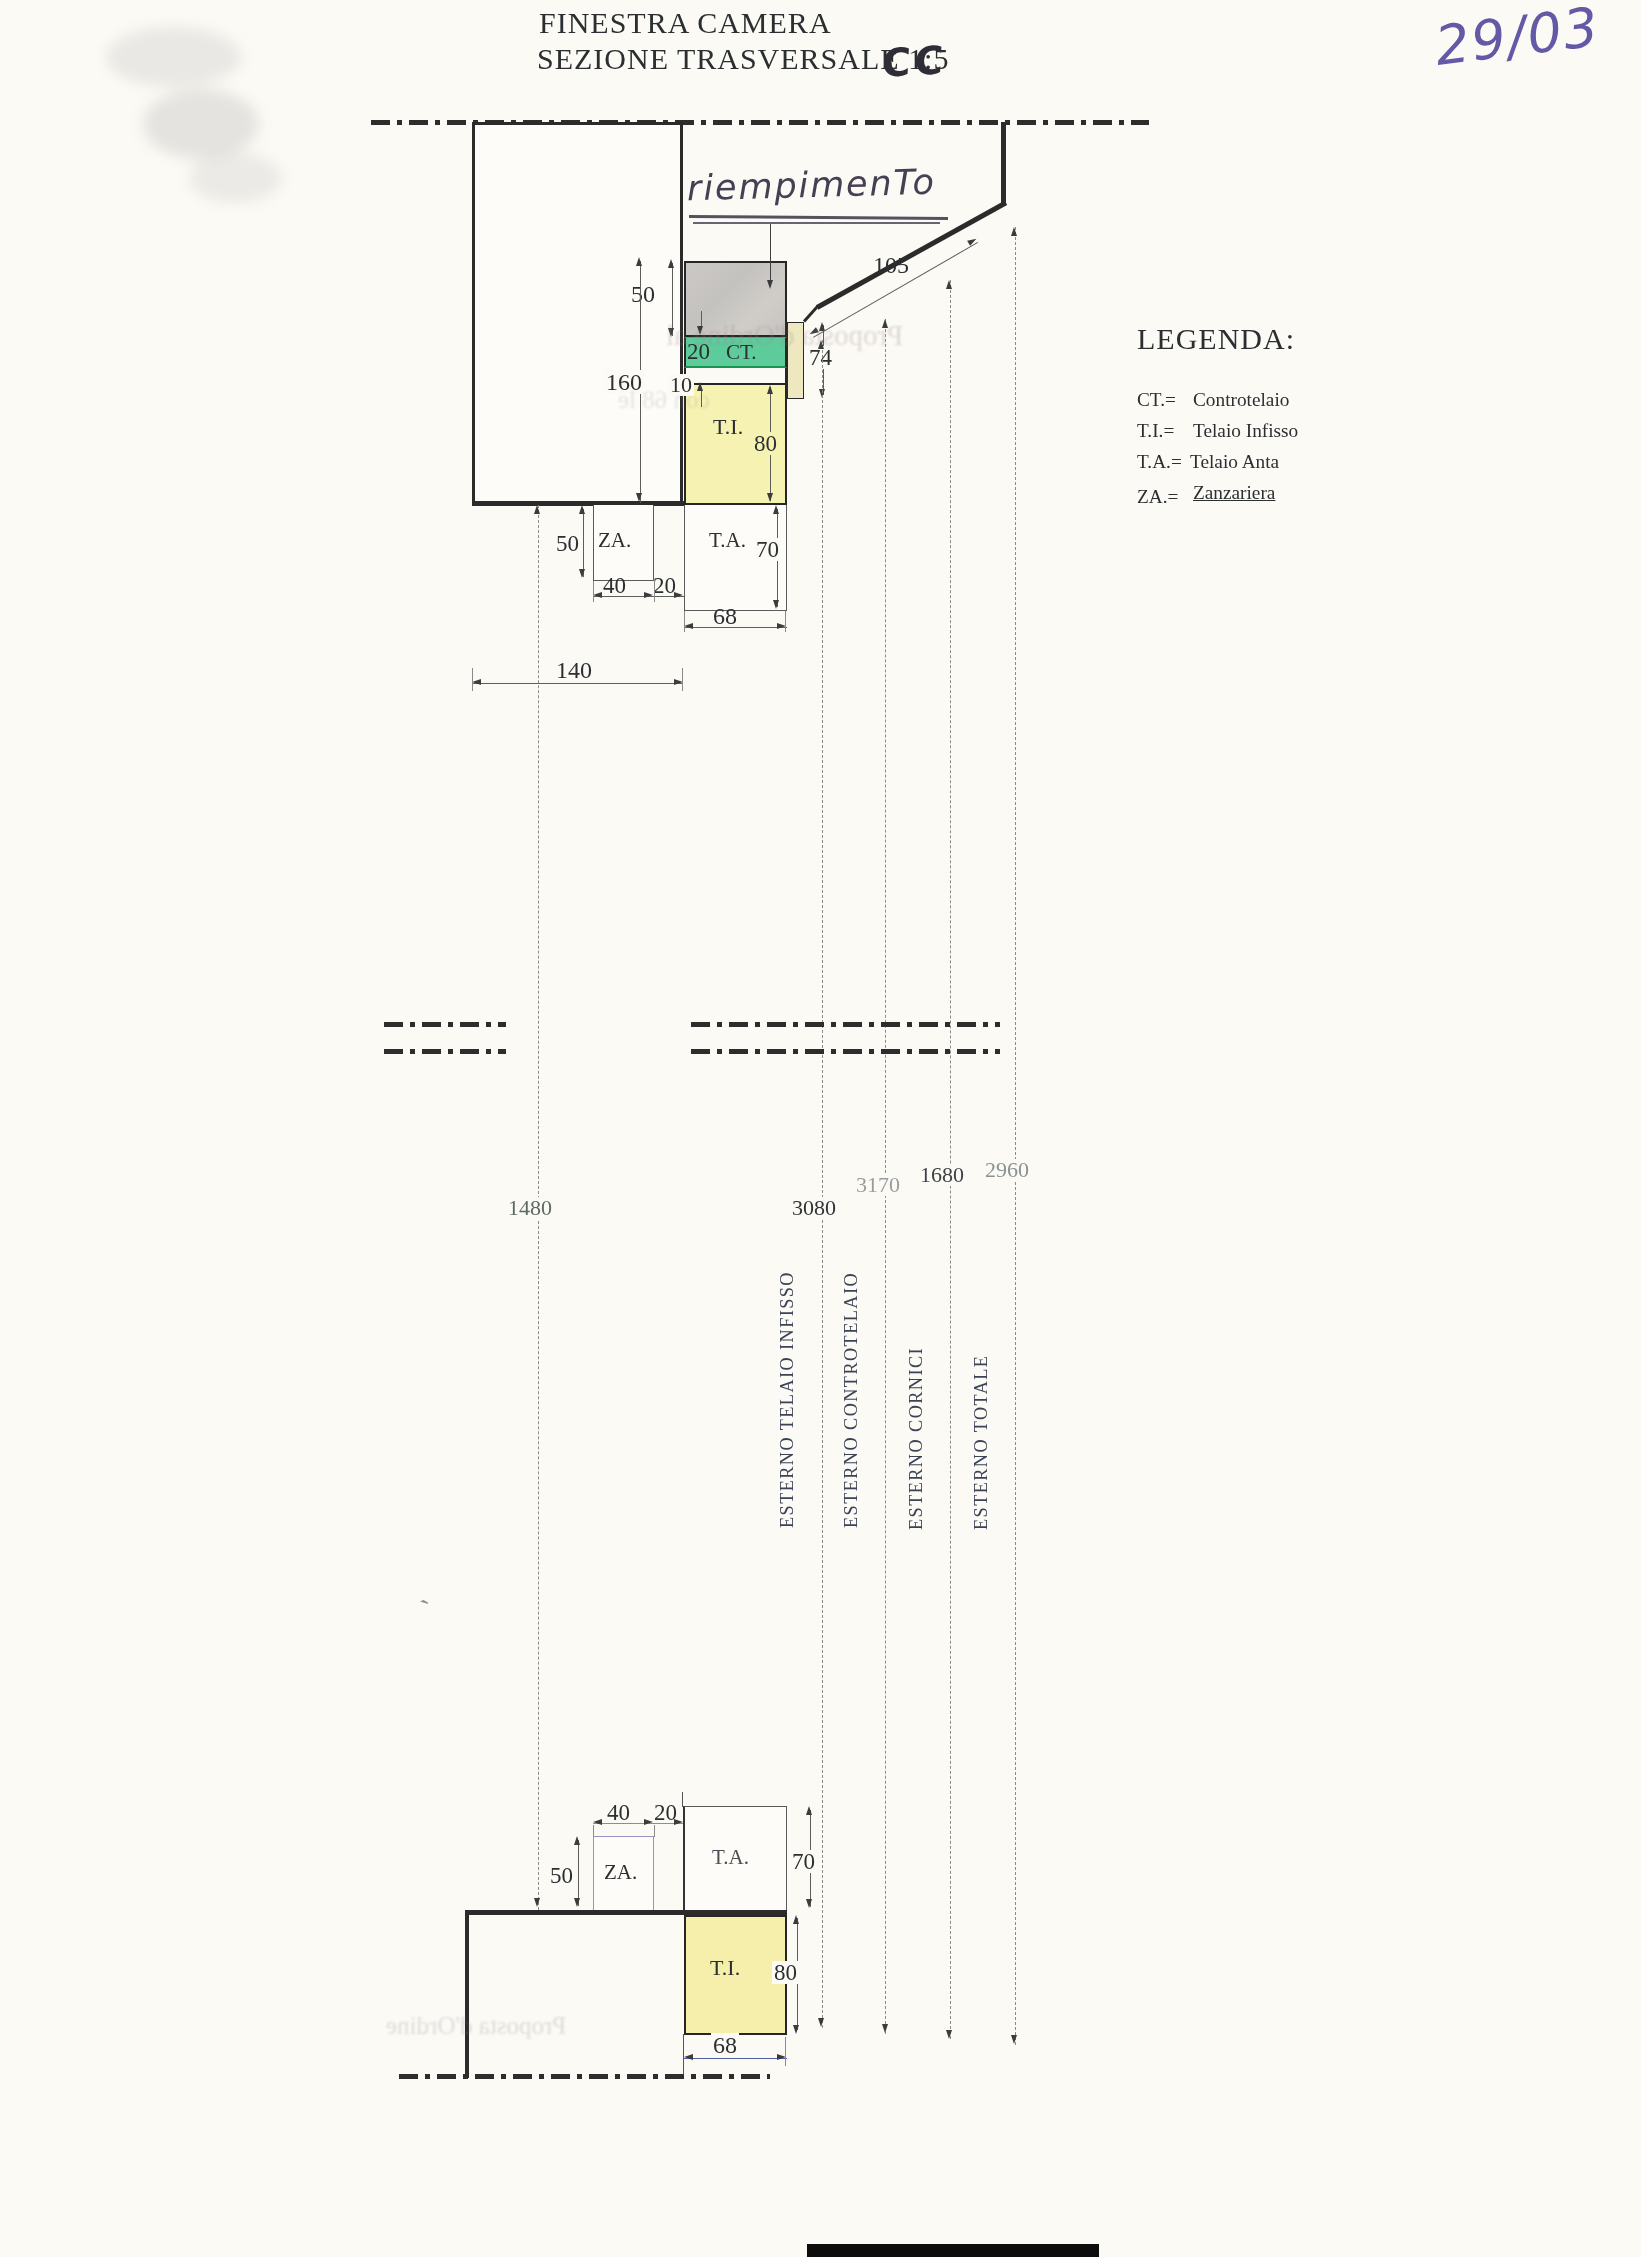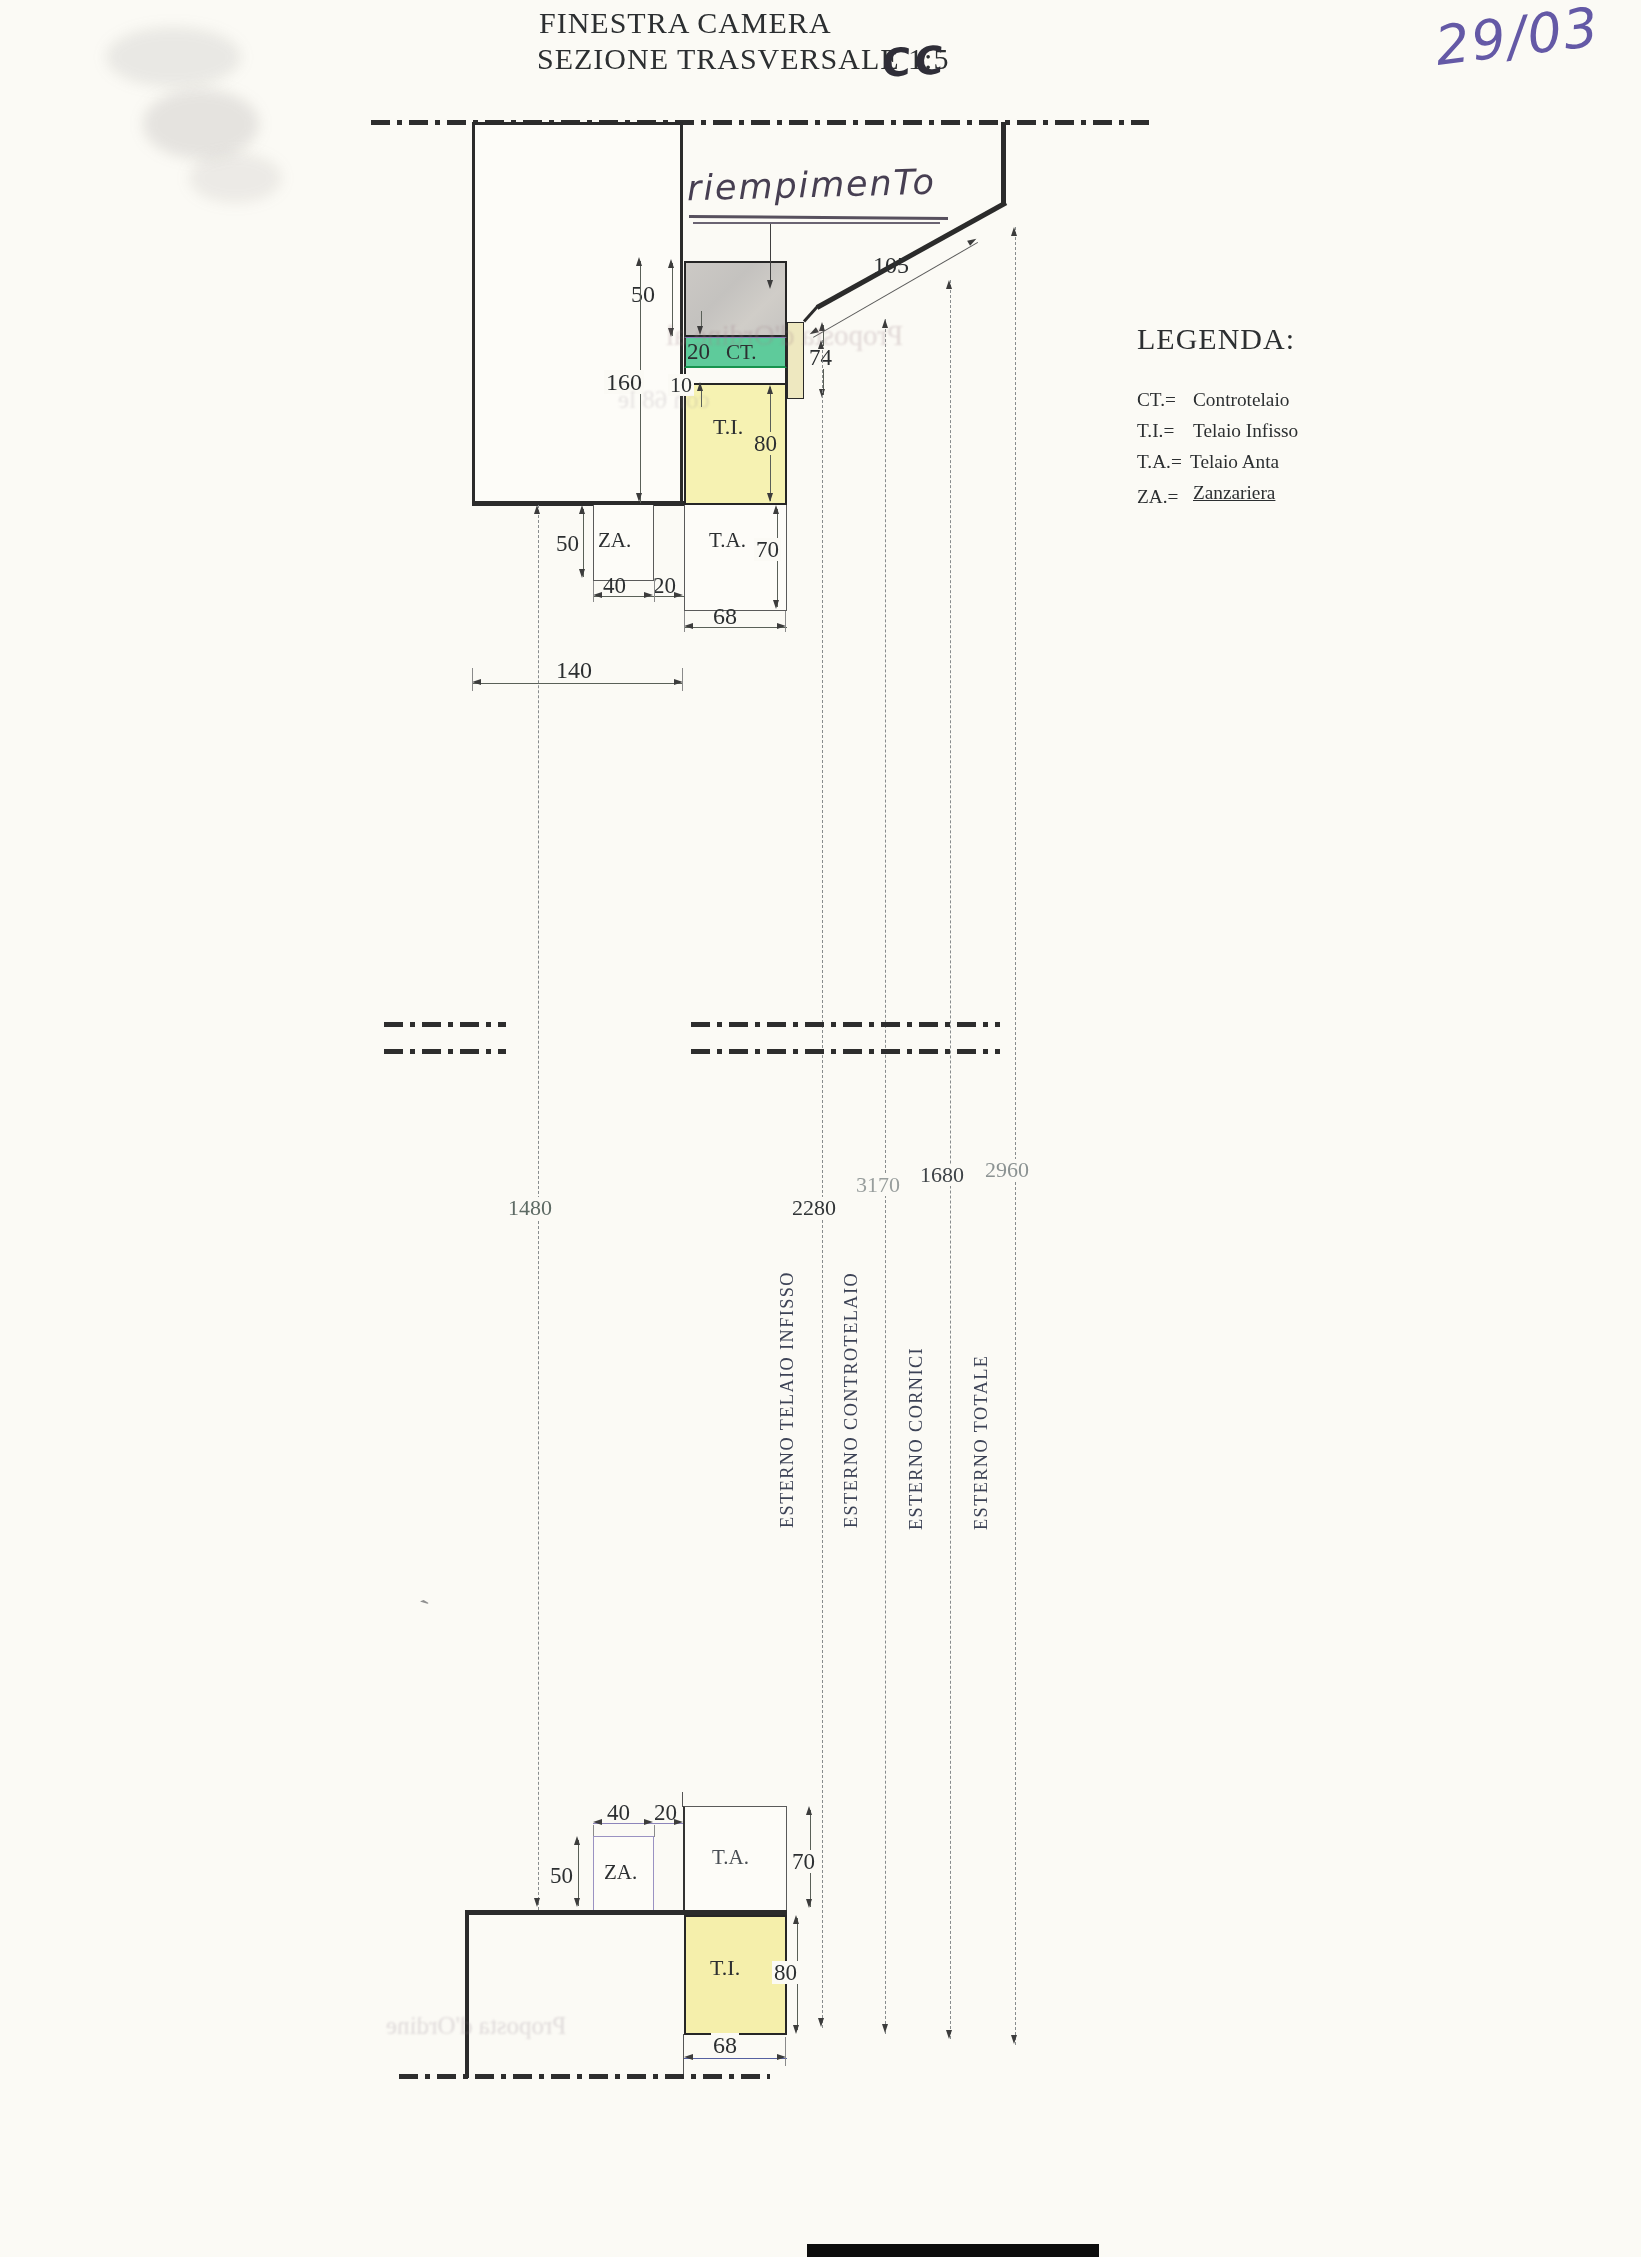--- a/index.html
+++ b/index.html
@@ -140,21 +140,21 @@
   <div class="vl" style="left:682px;top:668px;height:23px;border-color:#8a8a8a;"></div>
 
   <div class="vd" style="left:538px;top:505px;height:1405px;"></div>
   <div class="au" style="left:534px;top:505px;"></div>
   <div class="ad" style="left:534px;top:1898px;"></div>
   <span class="t bgp" style="left:506px;top:1197px;font-size:22px;color:#5d6a64;">1480</span>
 
   <div class="vd" style="left:822px;top:340px;height:1688px;"></div>
   <div class="au" style="left:818px;top:340px;"></div>
   <div class="ad" style="left:818px;top:2018px;"></div>
-  <span class="t bgp" style="left:790px;top:1197px;font-size:22px;color:#303436;">2280</span>
+  <span class="t bgp" style="left:790px;top:1197px;font-size:22px;color:#303436;">3080</span>
 
   <div class="vd" style="left:885px;top:319px;height:1715px;"></div>
   <div class="au" style="left:882px;top:319px;"></div>
   <div class="ad" style="left:882px;top:2024px;"></div>
   <span class="t bgp" style="left:854px;top:1174px;font-size:22px;color:#989e9d;">3170</span>
 
   <div class="vd" style="left:950px;top:280px;height:1759px;"></div>
   <div class="au" style="left:946px;top:280px;"></div>
   <div class="ad" style="left:946px;top:2030px;"></div>
   <span class="t bgp" style="left:918px;top:1164px;font-size:22px;color:#3e4347;">1680</span>

